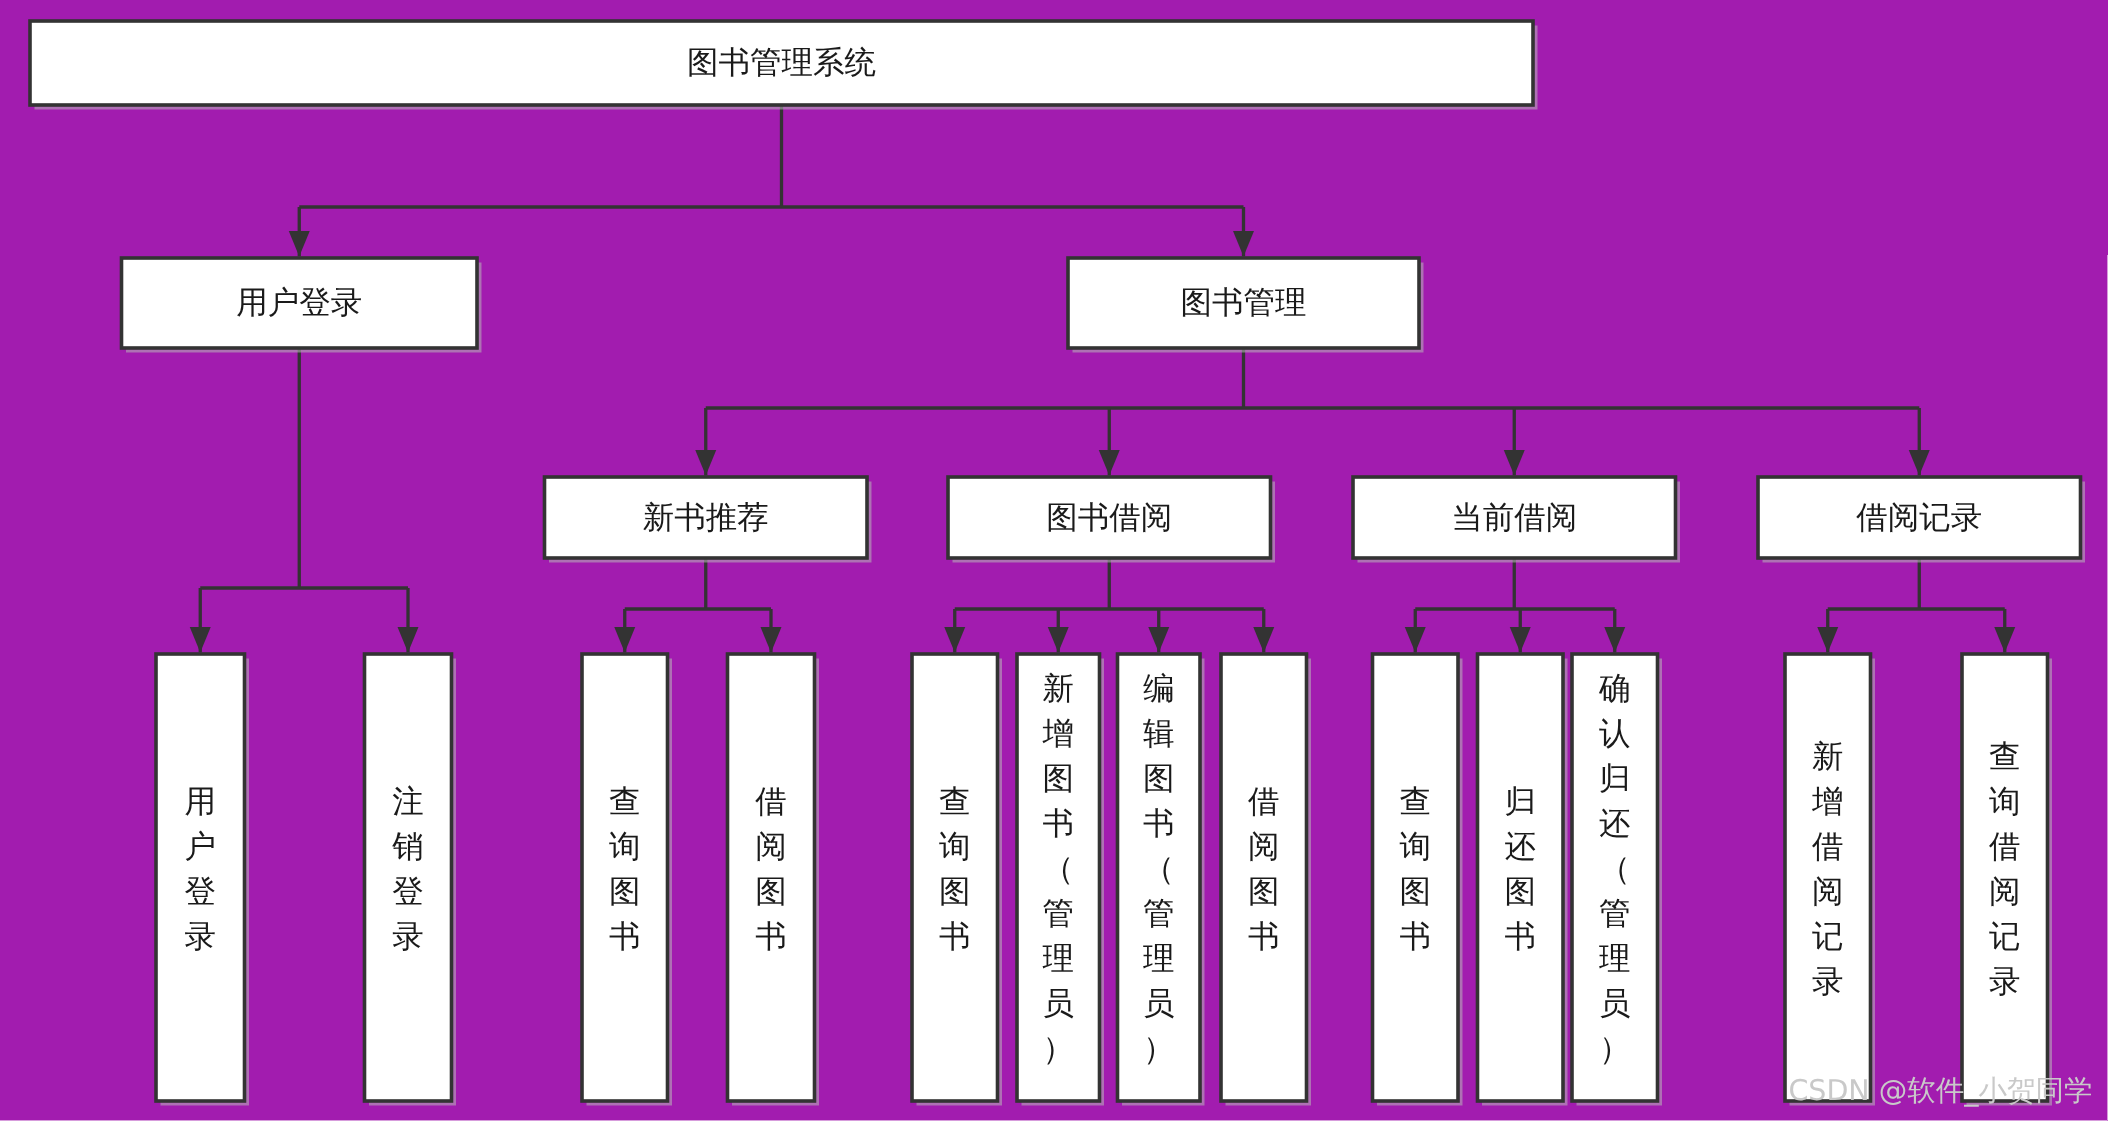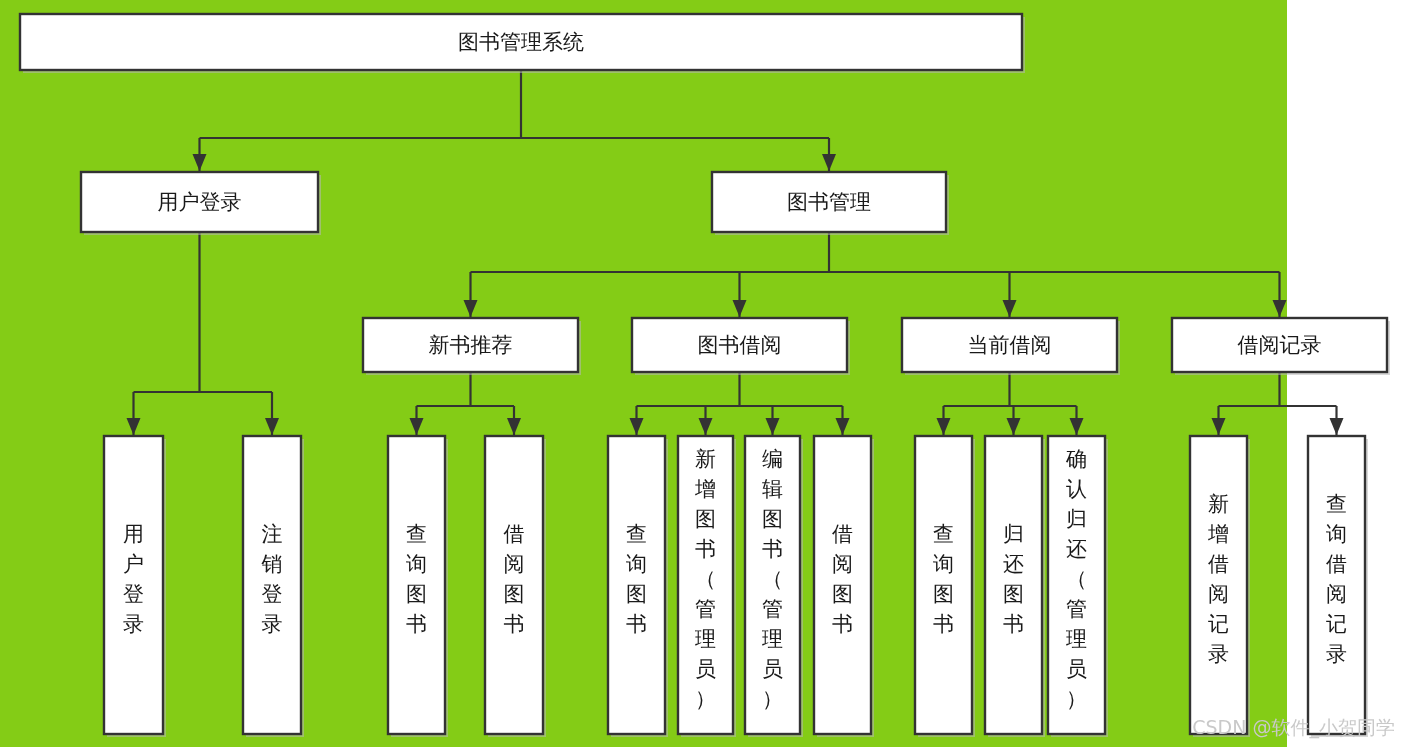--- a/index.html
+++ b/index.html
@@ -9,23 +9,23 @@
     background: #ffffff;
   }
   body {
     width: 1405px;
     height: 747px;
     overflow: hidden;
     font-family: "DejaVu Sans", "Liberation Sans", sans-serif;
   }
   #diagram-root {
     position: relative;
-    width: 1287px;
+    width: 1405px;
     height: 747px;
-    background: #84cc16;
+    background: #a21caf;
   }
   svg.diagram-canvas {
     position: absolute;
     top: 0;
     left: 0;
     width: 1405px;
     height: 747px;
     display: block;
   }
   .node-box {

